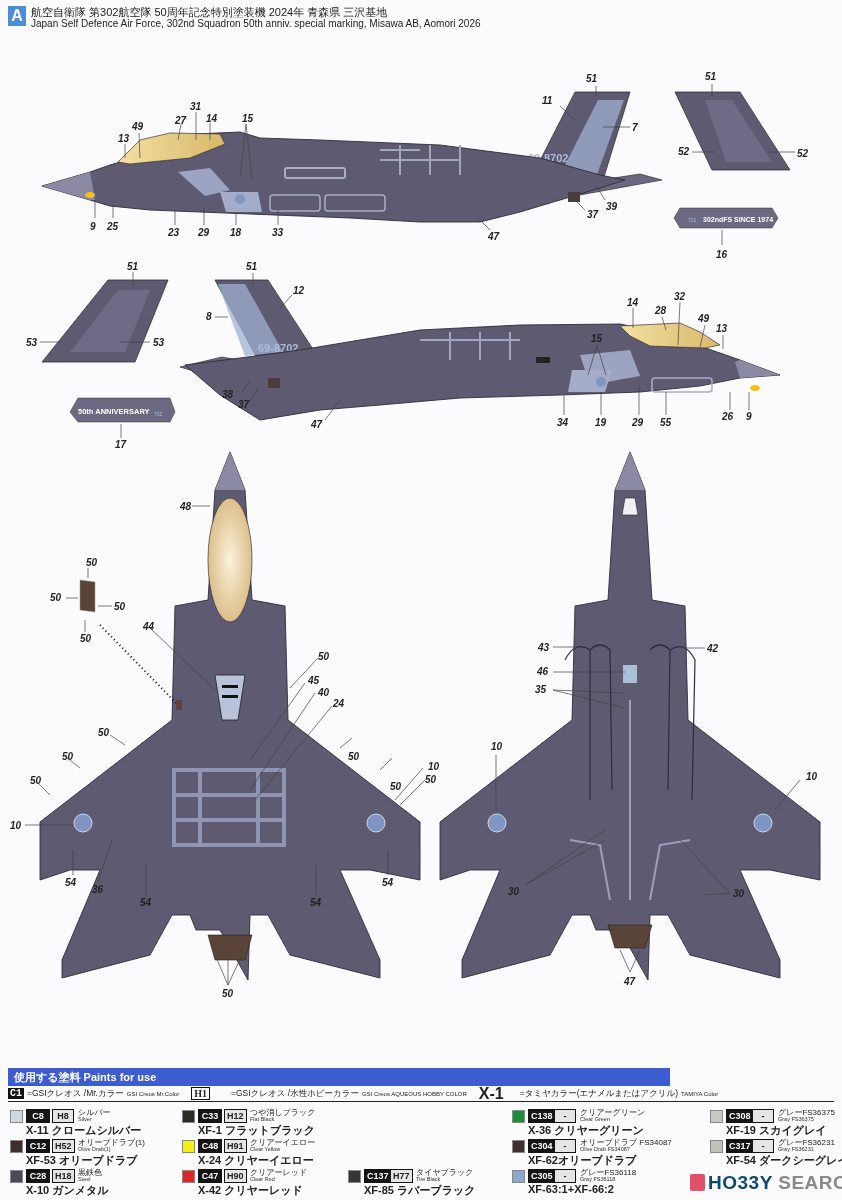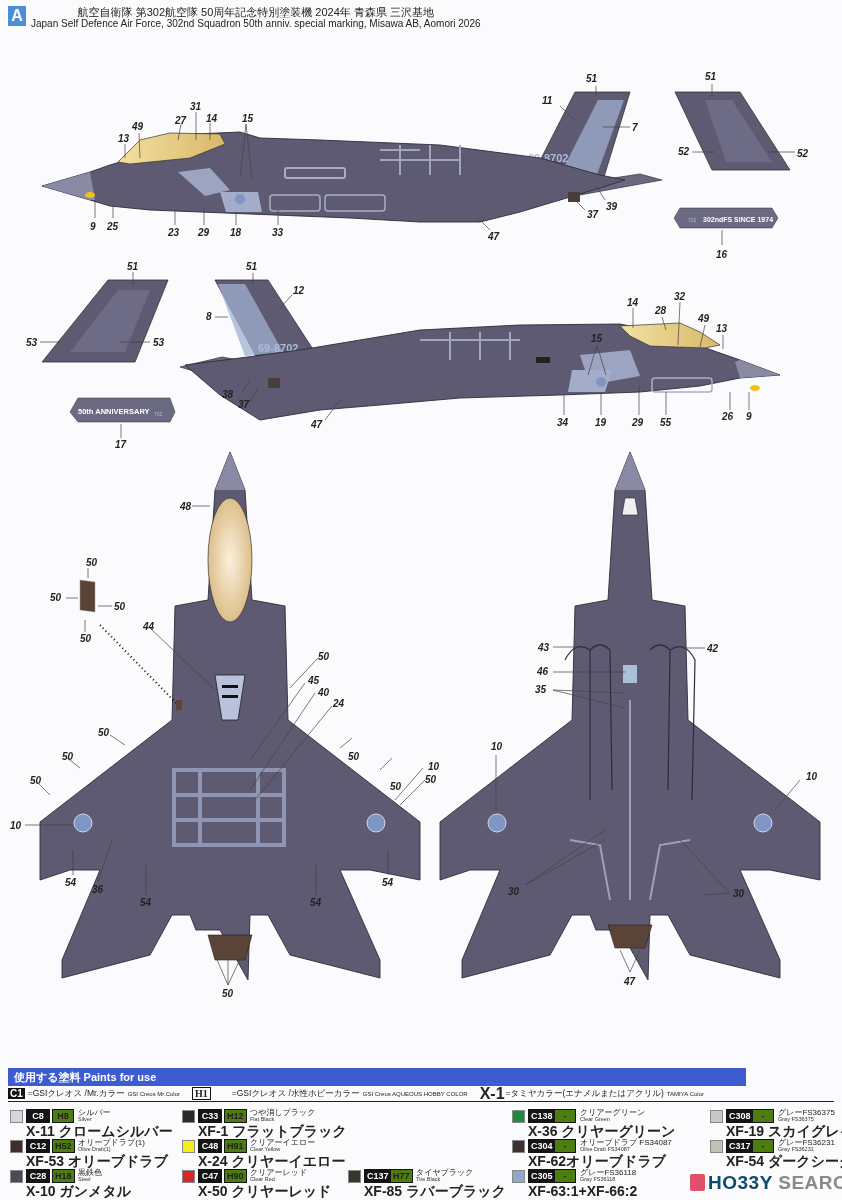--- a/index.html
+++ b/index.html
@@ -1,44 +1,44 @@
 <!DOCTYPE html>
 <html><head>
 <meta charset="utf-8">
 <style>
   * { box-sizing: border-box; margin: 0; padding: 0; }
   html, body { width: 842px; height: 1200px; background: #fbfbfd; overflow: hidden; }
   body { position: relative; font-family: "Liberation Sans", "DejaVu Sans", sans-serif; color: #222; }
 
   .header { position: absolute; left: 8px; top: 6px; height: 20px; display: flex; align-items: flex-start; }
   .badge-a { width: 18px; height: 20px; background: #4a8fd6; color: #fff; font-weight: bold; font-size: 16px; display: flex; align-items: center; justify-content: center; margin-right: 5px; }
-  .hdr-text { line-height: 1.1; text-align: center; }
+  .hdr-text { line-height: 1.1; }
   .hdr-ja { font-size: 11px; color: #222; }
   .hdr-en { font-size: 10px; color: #222; }
 
   svg.art { position: absolute; left: 0; top: 0; }
   .callout { font-family: "Liberation Sans", sans-serif; font-style: italic; font-weight: bold; font-size: 10px; fill: #222; }
   .leader { stroke: #444; stroke-width: 0.7; fill: none; }
 
-  .paints-band { position: absolute; left: 8px; top: 1068px; width: 738px; height: 18px; background: #3d5ccf; color: #fff; font-size: 11px; font-weight: bold; padding-left: 6px; line-height: 18px; }
+  .paints-band { position: absolute; left: 8px; top: 1068px; width: 662px; height: 18px; background: #3d5ccf; color: #fff; font-size: 11px; font-weight: bold; padding-left: 6px; line-height: 18px; }
   .legend-row { position: absolute; left: 8px; top: 1088px; width: 826px; height: 14px; display: flex; align-items: center; font-size: 8.5px; border-bottom: 1.5px solid #222; padding-bottom: 2px; }
   .legend-row .lg { display: flex; align-items: center; margin-right: 12px; }
-  .lg-c1 { background: #111; color: #fff; font-weight: bold; font-family: Liberation Sans, sans-serif; font-size: 10px; padding: 0 2px; margin-right: 3px; }
+  .lg-c1 { background: #111; color: #fff; font-weight: bold; font-family: Liberation Mono, monospace; font-size: 10px; padding: 0 2px; margin-right: 3px; }
   .lg-h1 { border: 1px solid #111; font-weight: bold; font-family: "Liberation Serif", serif; font-size: 10px; padding: 0 2px; margin-right: 21px; }
-  .lg-x1 { font-weight: bold; font-size: 16px; margin-right: 1px; line-height: 12px; }
+  .lg-x1 { font-weight: bold; font-size: 16px; margin-right: 16px; line-height: 12px; }
   .lg small { font-size: 6px; margin-left: 3px; }
 
   .paint-grid { position: absolute; left: 10px; top: 1108px; width: 830px; height: 90px; }
   .paint { position: absolute; width: 170px; height: 26px; }
   .sw { position: absolute; left: 0; top: 2px; width: 13px; height: 13px; border: 0.5px solid #888; }
   .code-c { position: absolute; left: 16px; top: 1px; height: 14px; min-width: 24px; background: #141414; color: #fff; font-size: 9px; font-weight: bold; text-align: center; line-height: 14px; padding: 0 3px; }
-  .code-h { position: absolute; left: 42px; top: 1px; height: 14px; min-width: 22px; border: 1px solid #141414; background: #4d7c0f; font-size: 9px; font-weight: bold; text-align: center; line-height: 12px; padding: 0 2px; }
+  .code-h { position: absolute; left: 42px; top: 1px; height: 14px; min-width: 22px; border: 1px solid #141414; background: #e5e5e5; font-size: 9px; font-weight: bold; text-align: center; line-height: 12px; padding: 0 2px; }
   .pname-ja { position: absolute; left: 68px; top: -1px; font-size: 8px; white-space: nowrap; }
   .pname-en { position: absolute; left: 68px; top: 8px; font-size: 5.5px; white-space: nowrap; color: #333; }
-  .tamiya { position: absolute; left: 16px; top: 15px; font-size: 14px; font-weight: bold; white-space: nowrap; }
+  .tamiya { position: absolute; left: 16px; top: 15px; font-size: 11px; font-weight: bold; white-space: nowrap; }
 
   .watermark { position: absolute; left: 690px; top: 1172px; font-size: 19px; font-weight: bold; letter-spacing: 0.5px; white-space: nowrap; }
   .wm-icon { display: inline-block; width: 15px; height: 17px; background: #e0506a; border-radius: 2px; vertical-align: -2px; margin-right: 3px; }
   .wm-hobby { color: #0c4a6e; }
   .wm-search { color: #8a8a8a; }
 </style>
 </head>
 <body>
 
 <div class="header">
@@ -410,21 +410,21 @@
       <span class="pname-ja">クリアーイエロー</span>
       <span class="pname-en">Clear Yellow</span>
       <span class="tamiya">X-24 クリヤーイエロー</span>
     </div>
     <div class="paint" style="left: 172px; top: 60px;">
       <span class="sw" style="background:#d8262a"></span>
       <span class="code-c">C47</span>
       <span class="code-h">H90</span>
       <span class="pname-ja">クリアーレッド</span>
       <span class="pname-en">Clear Red</span>
-      <span class="tamiya">X-50 クリヤーレッド</span>
+      <span class="tamiya">X-42 クリヤーレッド</span>
     </div>
     <div class="paint" style="left: 338px; top: 60px;">
       <span class="sw" style="background:#38342e"></span>
       <span class="code-c">C137</span>
       <span class="code-h">H77</span>
       <span class="pname-ja">タイヤブラック</span>
       <span class="pname-en">Tire Black</span>
       <span class="tamiya">XF-85 ラバーブラック</span>
     </div>
     <div class="paint" style="left: 502px; top: 0px;">

